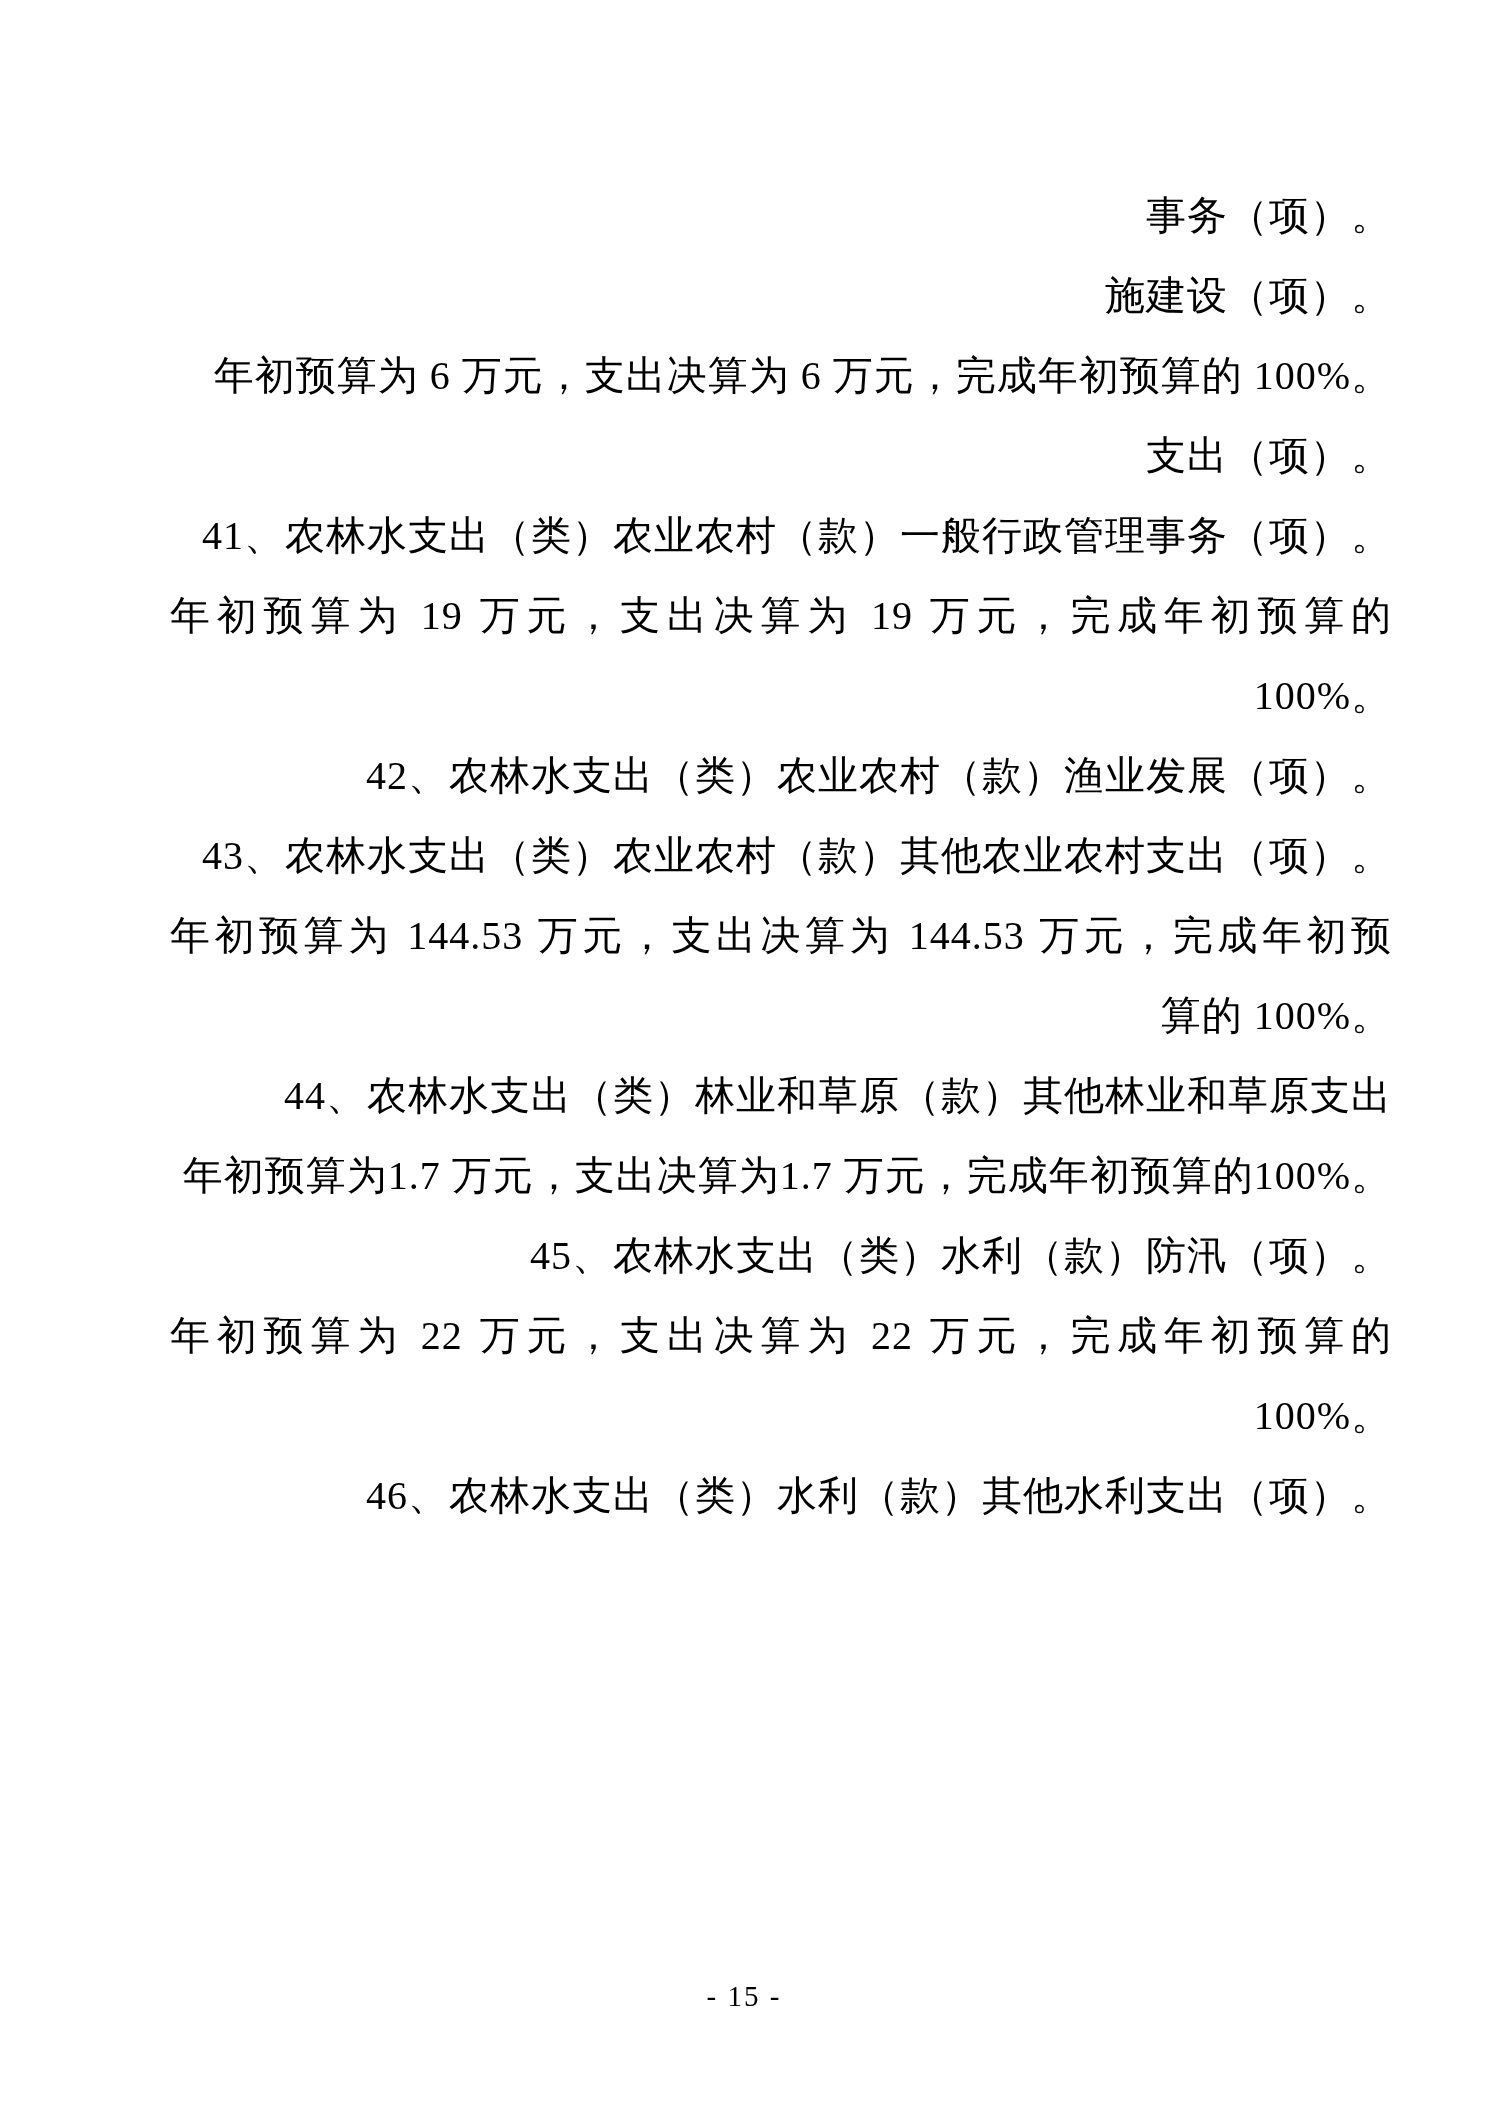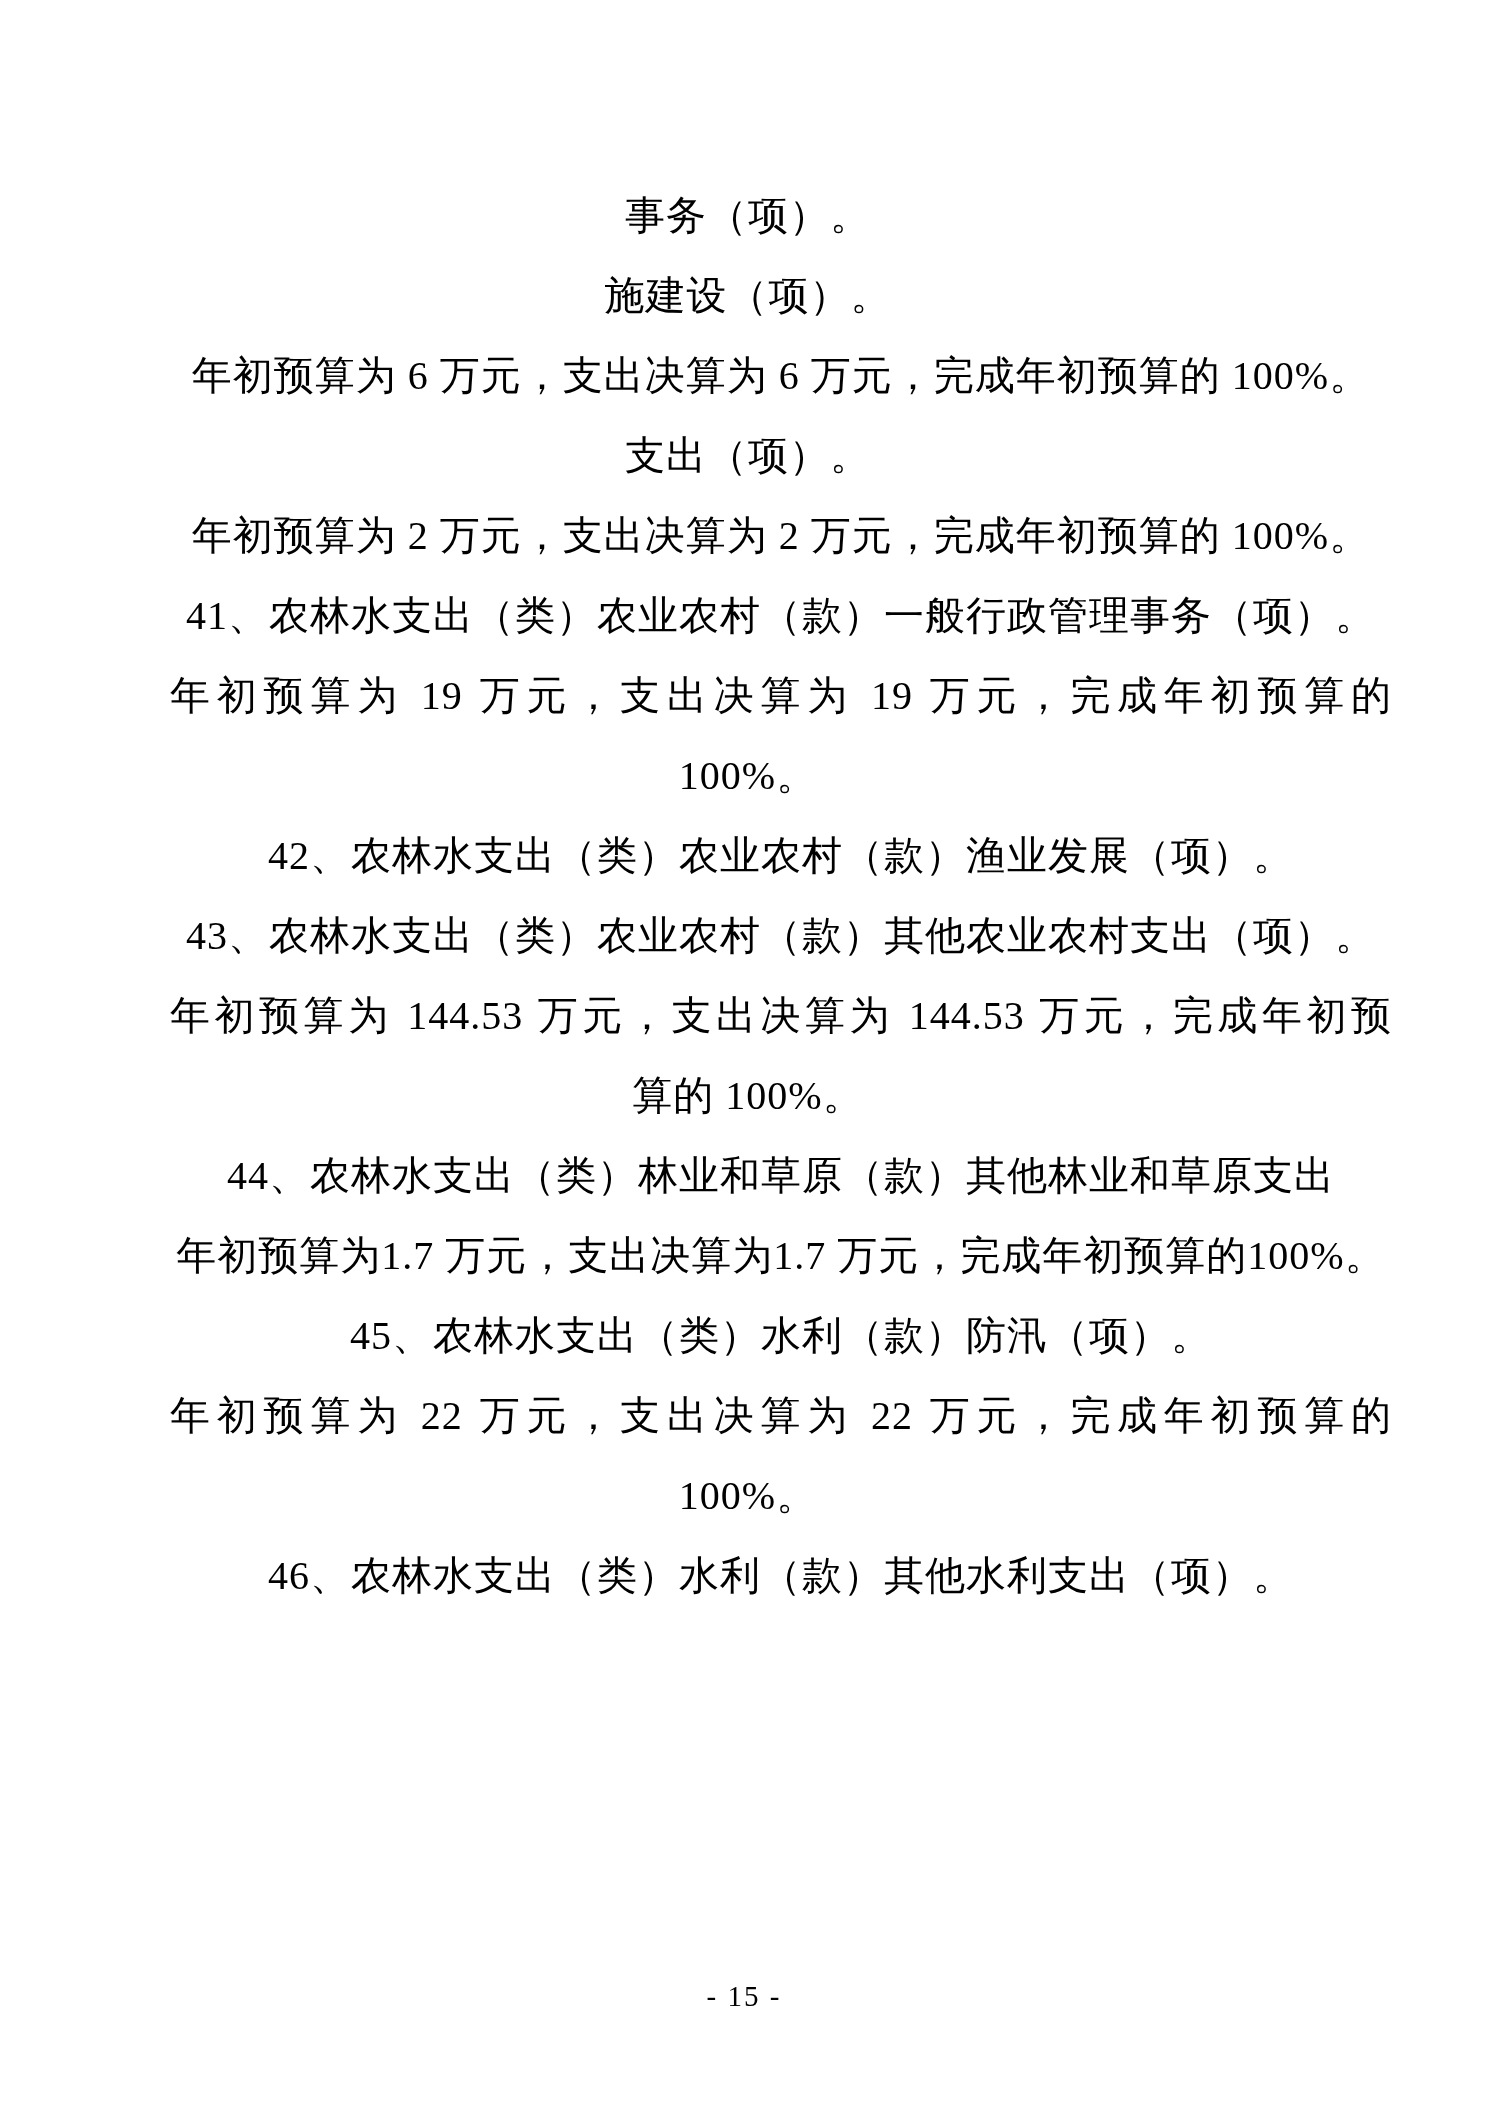--- a/index.html
+++ b/index.html
@@ -24,21 +24,21 @@
     left: 104px;
     right: 96px;
     top: 176px;
   }
   .line {
     margin: 0;
     font-size: 40px;
     line-height: 80px;
     height: 80px;
     letter-spacing: 1px;
-    text-align: center;
+    text-align: right;
     white-space: normal;
     overflow: hidden;
   }
   .line.indent {
     text-indent: 66px;
   }
   .line.justify {
     text-align: justify;
     text-align-last: justify;
   }
@@ -56,21 +56,20 @@
 </style>
 </head>
 <body>
 
 <div class="page">
   <main class="body-text" id="lines-container">
       <p class="line">事务（项）。</p>
       <p class="line">施建设（项）。</p>
       <p class="line indent">年初预算为 6 万元，支出决算为 6 万元，完成年初预算的 100%。</p>
       <p class="line">支出（项）。</p>
-      <p class="line indent">年初预算为 2 万元，支出决算为 2 万元，完成年初预算的 100%。</p>
       <p class="line indent">41、农林水支出（类）农业农村（款）一般行政管理事务（项）。</p>
       <p class="line indent justify">年初预算为 19 万元，支出决算为 19 万元，完成年初预算的</p>
       <p class="line">100%。</p>
       <p class="line indent">42、农林水支出（类）农业农村（款）渔业发展（项）。</p>
       <p class="line indent">43、农林水支出（类）农业农村（款）其他农业农村支出（项）。</p>
       <p class="line indent justify">年初预算为 144.53 万元，支出决算为 144.53 万元，完成年初预</p>
       <p class="line">算的 100%。</p>
       <p class="line indent">44、农林水支出（类）林业和草原（款）其他林业和草原支出（项）。</p>
       <p class="line indent">年初预算为1.7 万元，支出决算为1.7 万元，完成年初预算的100%。</p>
       <p class="line indent">45、农林水支出（类）水利（款）防汛（项）。</p>

